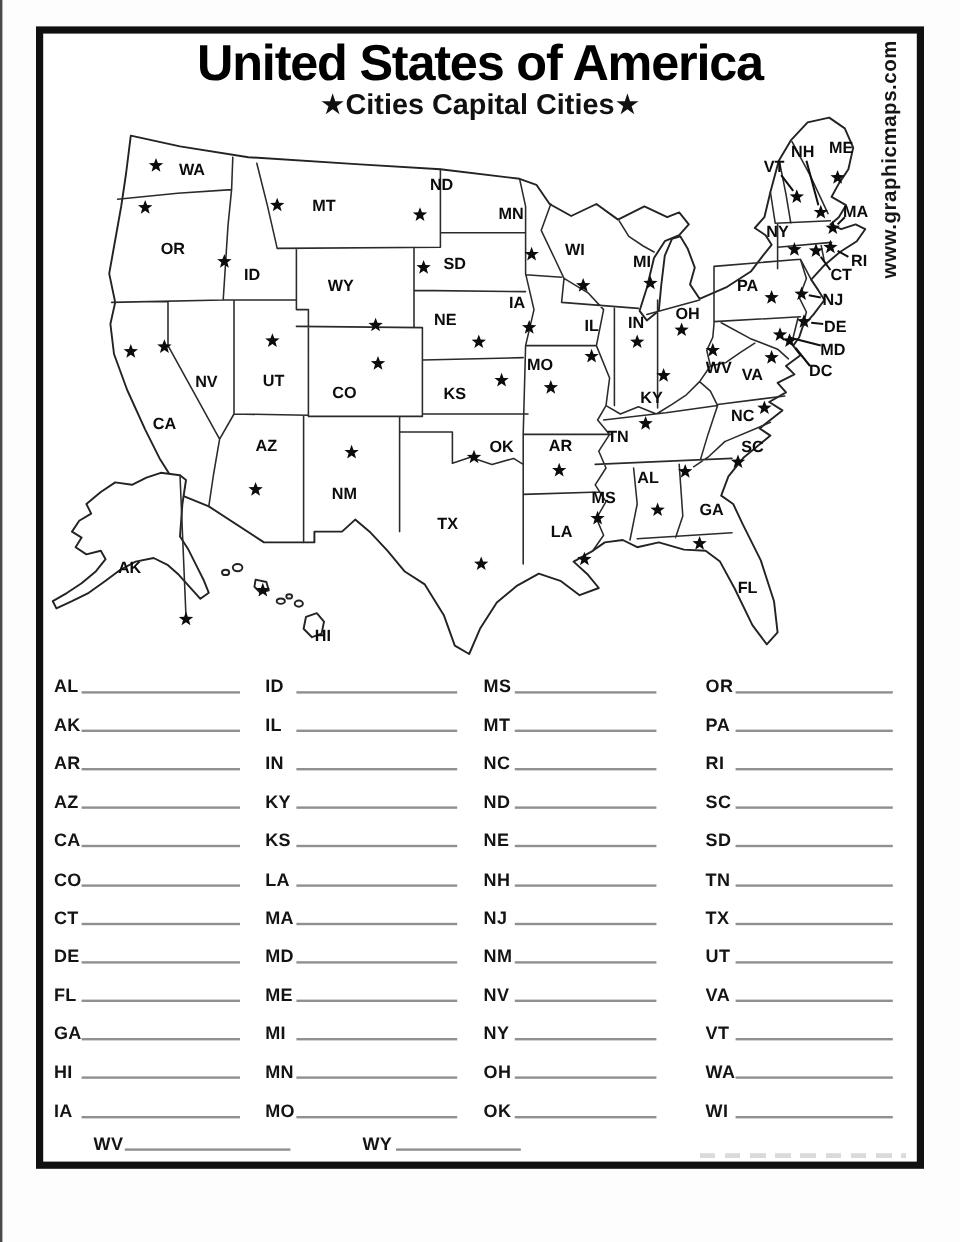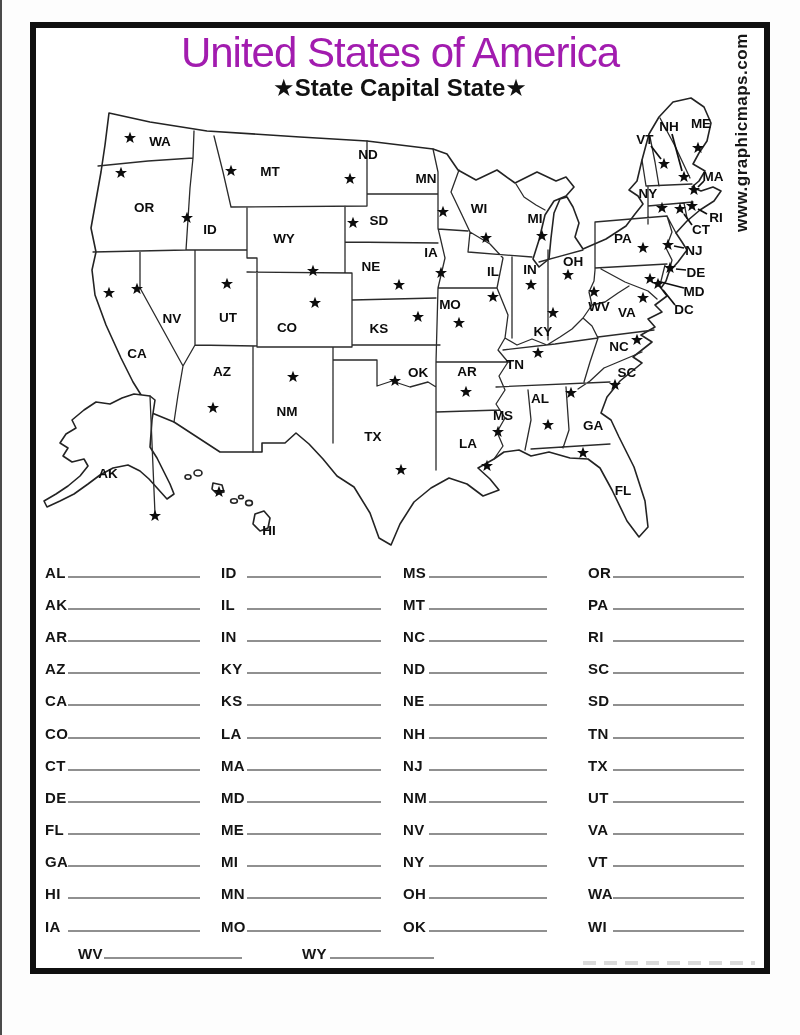--- a/index.html
+++ b/index.html
@@ -2,21 +2,21 @@
 <html><head>
 <meta charset="utf-8">
 <style>
   html,body{margin:0;padding:0;background:#fff;}
   #page{position:relative;width:800px;height:1035px;background:#fdfdfd;overflow:hidden;
         font-family:"Liberation Sans","DejaVu Sans",sans-serif;}
   #scan-edge{position:absolute;left:0;top:0;width:2px;height:1035px;background:#4a4a4a;}
   #page-border{position:absolute;left:30px;top:22px;width:740px;height:952px;
                border:6px solid #101010;box-sizing:border-box;background:#fff;}
   #header{position:absolute;left:36px;top:32px;width:728px;text-align:center;z-index:3;}
-  #main-title{margin:0;font-size:42px;font-weight:400;letter-spacing:-1px;color:#a21caf;line-height:1.0;}
+  #main-title{margin:0;font-size:42px;font-weight:700;letter-spacing:-1px;color:#000000;line-height:1.0;}
   #sub-title{margin:1px 0 0 0;font-size:24px;font-weight:700;color:#111;line-height:1.1;}
   #site-vertical{position:absolute;left:732px;top:32px;height:200px;width:26px;
                  writing-mode:vertical-rl;transform:rotate(180deg);
                  font-size:17px;font-weight:700;color:#161616;letter-spacing:.5px;z-index:3;}
   #map-svg{position:absolute;left:0;top:0;width:800px;height:1035px;z-index:2;}
   .state-line{fill:none;stroke:#2b2b2b;stroke-width:1.3;stroke-linejoin:round;stroke-linecap:round;}
   .outline{fill:#ffffff;stroke:#232323;stroke-width:1.6;stroke-linejoin:round;}
   .cap-star{fill:#0c0c0c;}
   .leader{stroke:#101010;stroke-width:1.7;}
   .map-abbr{font-family:"Liberation Sans","DejaVu Sans",sans-serif;font-weight:700;font-size:13.5px;fill:#0c0c0c;text-anchor:middle;}
@@ -31,21 +31,21 @@
 </style>
 </head>
 <body>
 
 <div id="page">
   <div id="scan-edge"></div>
   <div id="page-border"></div>
 
   <div id="header">
     <h1 id="main-title">United States of America</h1>
-    <div id="sub-title">★State Capital State★</div>
+    <div id="sub-title">★Cities Capital Cities★</div>
   </div>
 
   <div id="site-vertical">www.graphicmaps.com</div>
 
   <svg id="map-svg" viewBox="0 0 800 1035">
 
     <path class="outline" d="
       M109,113 L150,122 L207,131 L300,137 L367,141 L433,149
       L447,154 L458,170 L476,180 L497,170 L515,183 L537,172 L556,181 L566,177
       L574,187 L566,196 L554,201 L545,215 L539,240 L533,259 L539,267 L549,259 L551,238 L554,213 L560,199

